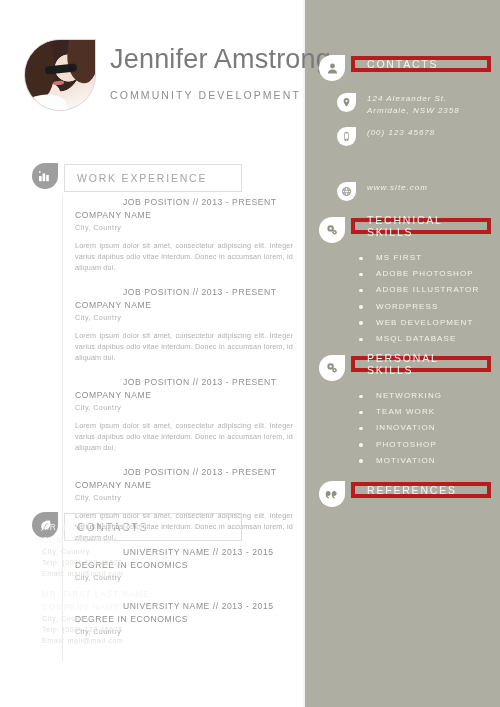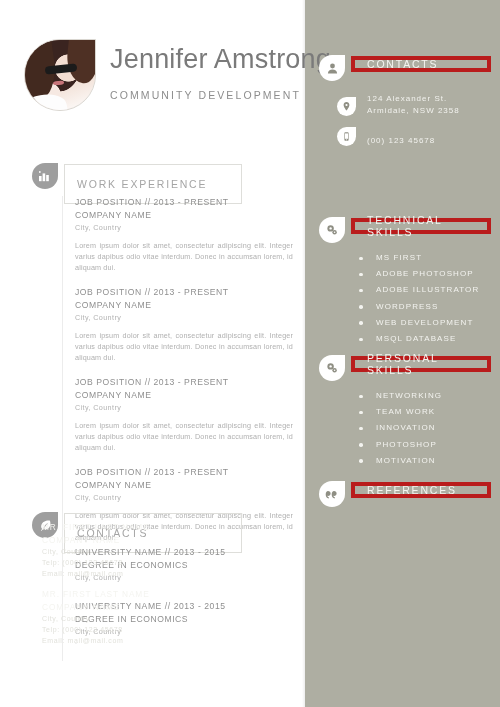--- a/index.html
+++ b/index.html
@@ -62,32 +62,32 @@
   }
 
   
   .l-head { position:absolute; left:32px; width:210px; height:26px; }
   .l-head .ico {
     position:absolute; left:0; top:0; width:26px; height:26px;
     border-radius:50% 0 50% 50%; background:#9e9e9e;
     display:flex; align-items:center; justify-content:center;
   }
   .l-head .box {
-    position:absolute; left:32px; top:1px; right:0; height:40px;
+    position:absolute; left:32px; top:1px; right:0; height:28px;
     border:1px solid #dededa;
     display:flex; align-items:center;
   }
   .l-head .box span {
     padding-left:12px; font-size:10.5px; letter-spacing:1.8px; color:#a5a5a5;
   }
 
   
   .l-body { position:absolute; left:62px; width:230px; border-left:1px solid #ececec; padding-left:12px; }
   .entry { margin-bottom:13px; }
-  .entry .t1 { font-size:8.6px; letter-spacing:0.55px; color:#8f8f8f; line-height:12.5px; }
+  .entry .t1 { font-size:8.6px; letter-spacing:0.55px; color:#8f8f8f; line-height:12.5px;margin-left:48px; }
   .entry .t2 { font-size:8.6px; letter-spacing:0.55px; color:#8f8f8f; line-height:12.5px; }
   .entry .t3 { font-size:7.2px; letter-spacing:0.4px; color:#b2b2b2; line-height:12px; margin-top:1px; }
   .entry .p  { font-size:7.2px; color:#b0b0b0; line-height:11px; text-align:justify;
                margin-top:6px; width:218px; letter-spacing:0.15px; }
   .edu .entry { margin-bottom:16px; }
   .dot-tail { font-size:7px; color:#cfcfcf; }
 
   
   .s-head { position:absolute; left:14px; width:172px; height:26px; }
   .s-head .ico {
@@ -97,21 +97,21 @@
   }
   .s-head .box {
     position:absolute; left:32px; top:1px; right:0; height:16px;
     border:4px solid #b91c1c; display:flex; align-items:center;
   }
   .s-head .box span {
     padding-left:12px; font-size:10.5px; letter-spacing:1.8px; color:#f4f4f0;
   }
 
   
-  .contact-row { position:absolute; left:22px; display:flex; align-items:flex-end; }
+  .contact-row { position:absolute; left:22px; display:flex; align-items:flex-start;font-style:italic; }
   .c-ico {
     width:19px; height:19px; border-radius:50% 0 50% 50%; background:#fff;
     display:flex; align-items:center; justify-content:center; flex:0 0 auto;
   }
   .c-txt { margin-left:11px; font-size:8px; letter-spacing:1px; color:#f2f2ee; line-height:11.5px; }
 
   
   .skill-list { position:absolute; left:40px; }
   .skill-list li {
     list-style:none; font-size:8px; letter-spacing:1.1px; color:#f3f3ef;
@@ -246,20 +246,30 @@
       <svg width="11" height="11" viewBox="0 0 11 11">
         <rect x="3.4" y="1.3" width="4.2" height="8.4" rx="0.8" fill="#8f8f84"></rect>
         <rect x="4.0" y="2.4" width="3.0" height="5.4" fill="#fff"></rect>
         <circle cx="5.5" cy="8.7" r="0.5" fill="#fff"></circle>
       </svg>
     </div>
     <div class="c-txt">(00) 123 45678</div>
   </div>
 
 
+  <div class="contact-row" style="top:182px; left:337px">
+    <div class="c-ico">
+      <svg width="11" height="11" viewBox="0 0 11 11">
+        <circle cx="5.5" cy="5.5" r="4" fill="none" stroke="#8f8f84" stroke-width="1"></circle>
+        <ellipse cx="5.5" cy="5.5" rx="1.8" ry="4" fill="none" stroke="#8f8f84" stroke-width="0.8"></ellipse>
+        <path d="M1.7 4.2h7.6M1.7 6.8h7.6" stroke="#8f8f84" stroke-width="0.8"></path>
+      </svg>
+    </div>
+    <div class="c-txt">www.site.com</div>
+  </div>
 
   <div class="s-head" style="top:217px; left:319px">
     <div class="ico">
       <svg width="14" height="14" viewBox="0 0 14 14">
         <circle cx="5.6" cy="5.4" r="3.2" fill="#8f8f84"></circle>
         <circle cx="5.6" cy="5.4" r="1.2" fill="#fff"></circle>
         <circle cx="9.6" cy="9.2" r="2.2" fill="#8f8f84"></circle>
         <circle cx="9.6" cy="9.2" r="0.8" fill="#fff"></circle>
       </svg>
     </div>

